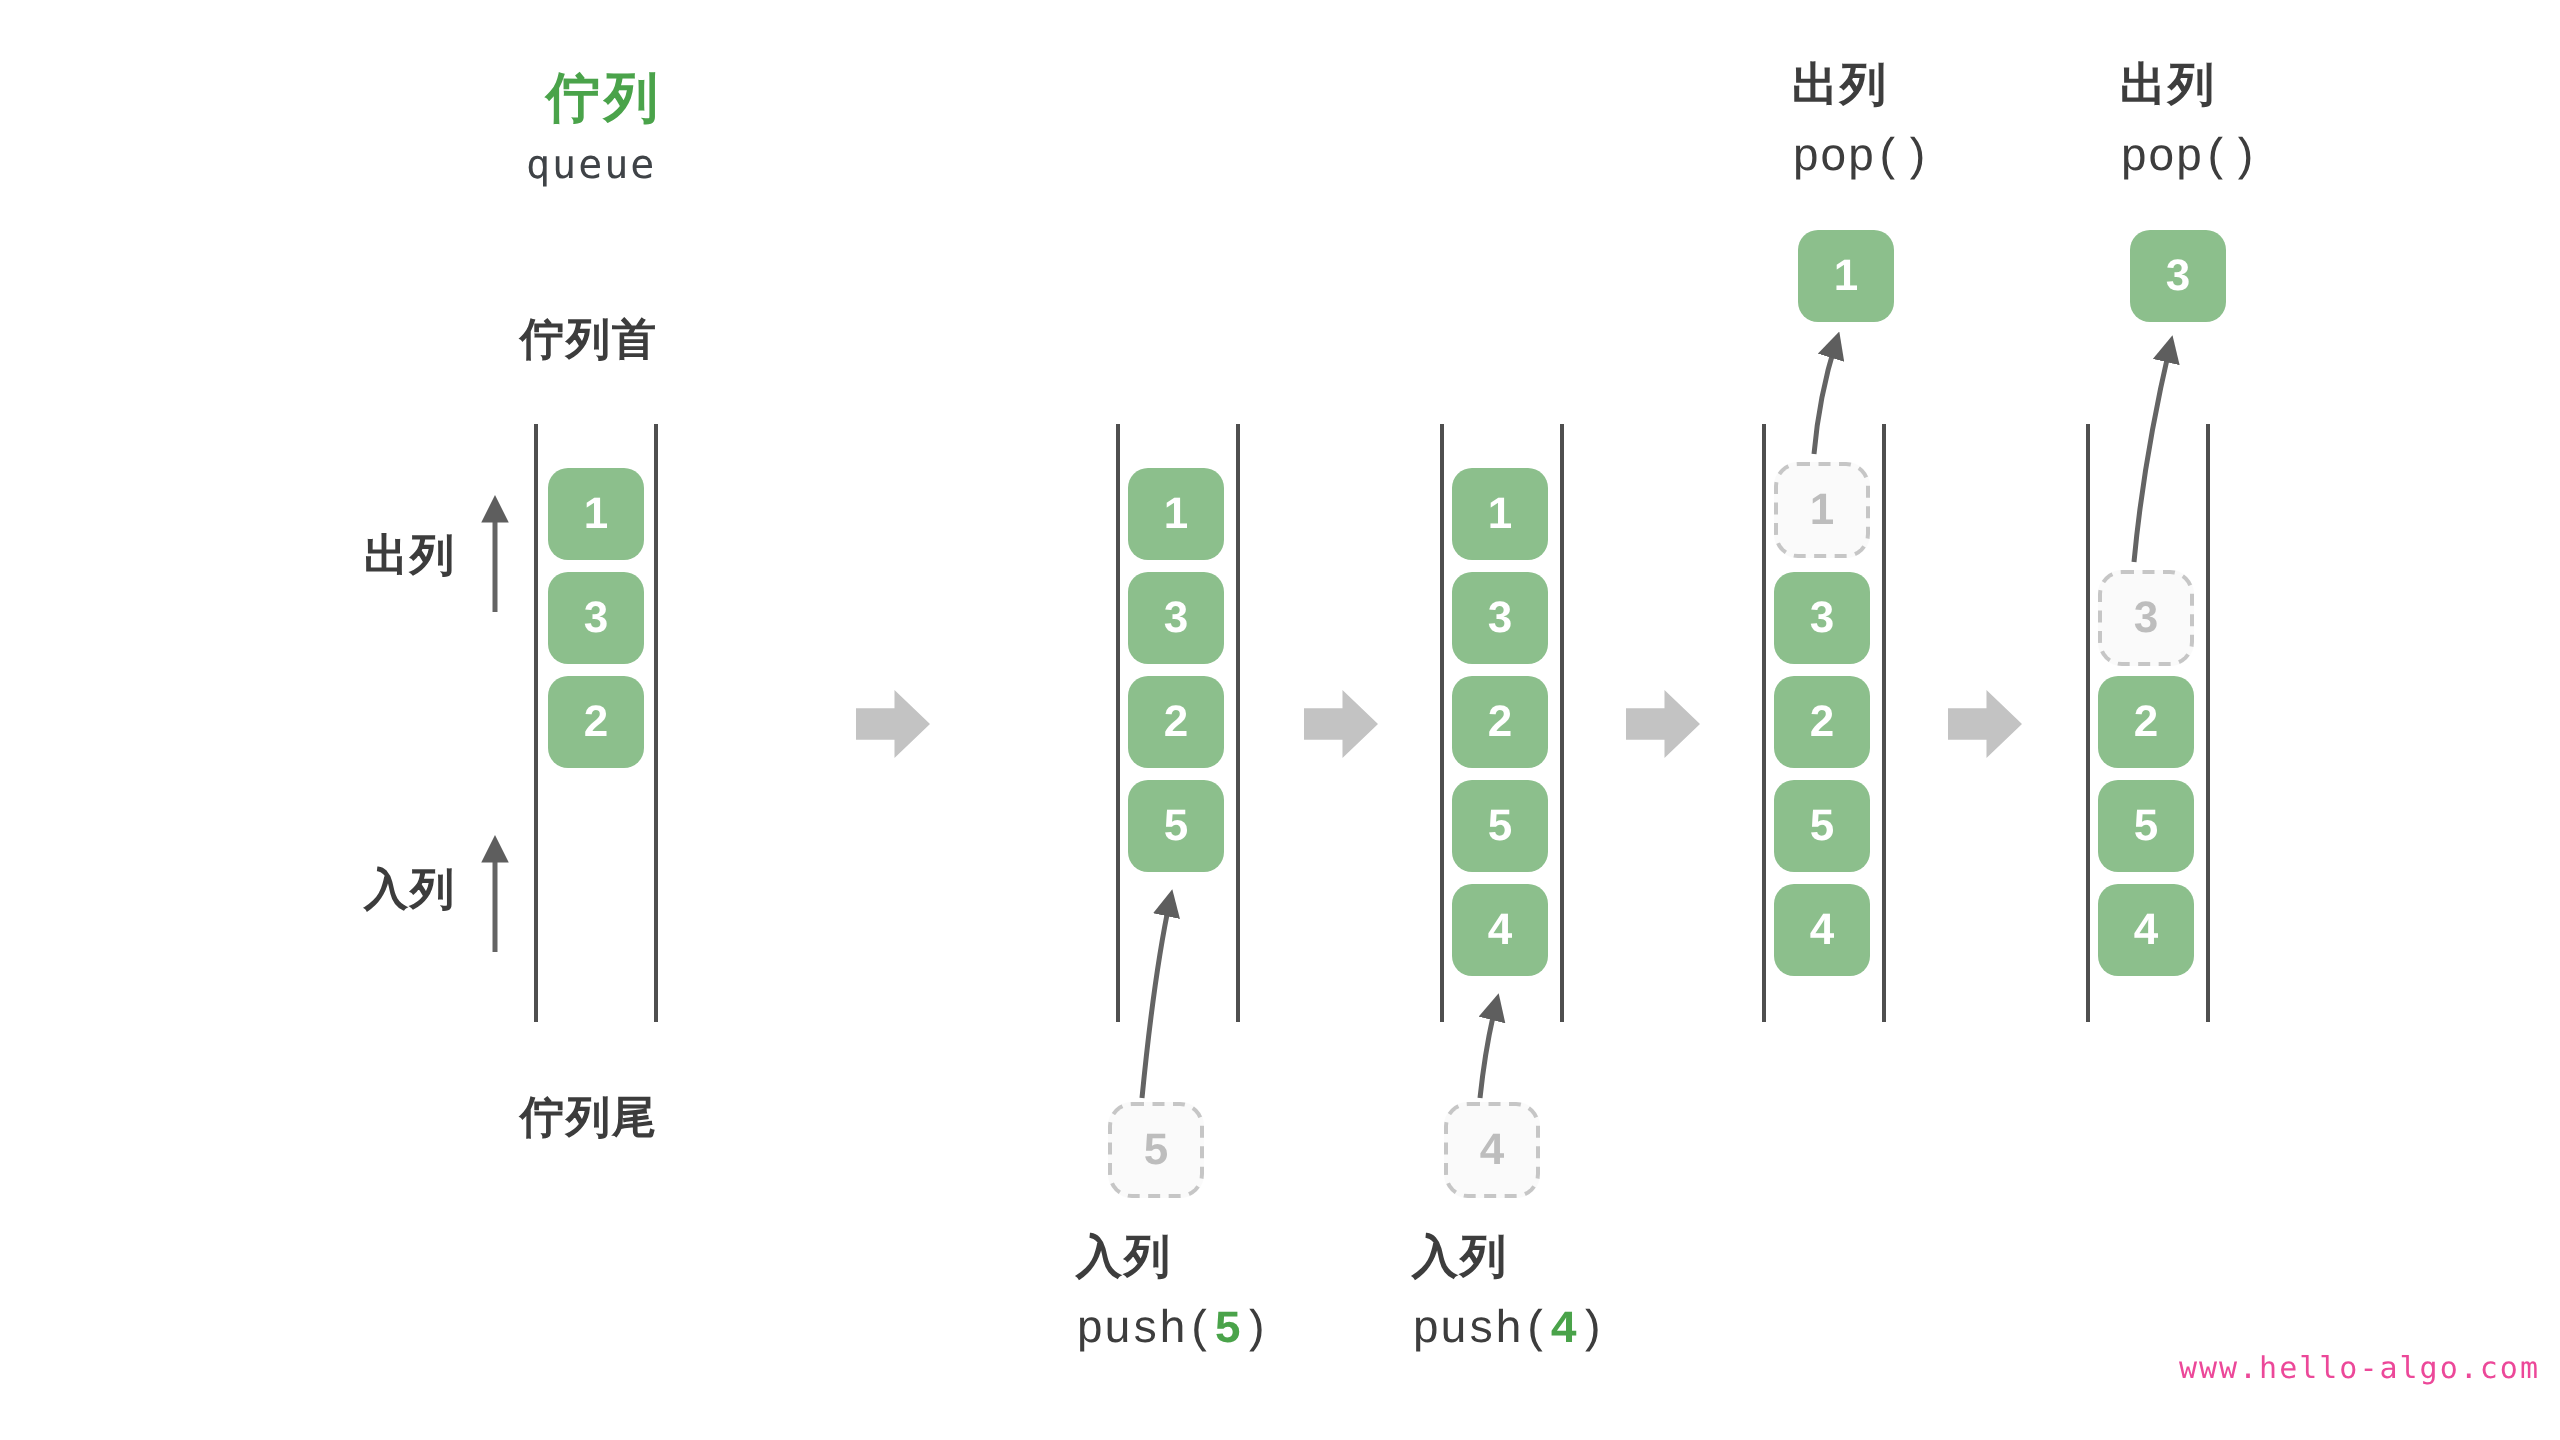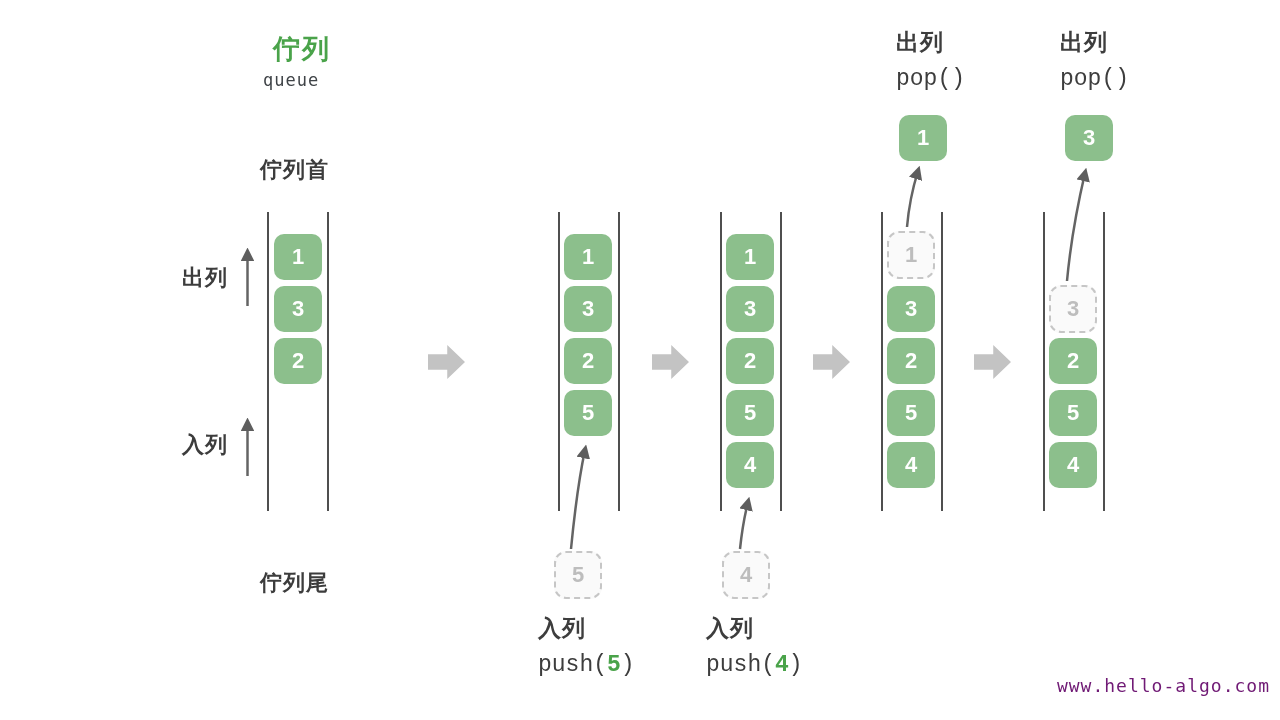--- a/index.html
+++ b/index.html
@@ -9,21 +9,21 @@
     font-family:"Liberation Sans","DejaVu Sans",sans-serif; overflow:hidden;margin-left:30px;
   }
   .mono { font-family:"DejaVu Sans Mono","Liberation Mono",monospace; }
 
   .title-zh {
     position:absolute; left:243px; top:31px;
     font-size:27px; font-weight:bold; color:#4AA34A; letter-spacing:2px;
   }
   .title-en {
     position:absolute; left:233px; top:70px;
-    font-size:17px; color:#3F4347; letter-spacing:1px;
+    font-size:20px; color:#3F4347; letter-spacing:1px;
   }
 
   .side-label {
     position:absolute; font-size:22px; font-weight:bold; color:#3C3C3C; letter-spacing:1px;
   }
 
   .wall {
     position:absolute; top:212px; width:2px; height:299px; background:#4F4F4F;
   }
 
@@ -50,33 +50,33 @@
     margin-top:8px; font-size:23px; color:#3D3D3D;
     font-family:Liberation Mono, monospace;
   }
   .op-code .arg { color:#4AA34A; font-weight:bold; }
 
   .arrows-overlay { position:absolute; left:0; top:0; width:1280px; height:720px; pointer-events:none; }
   .arr { stroke:#646464; stroke-width:2.5; fill:none; }
 
   .watermark {
     position:absolute; right:40px; top:675px;
-    font-size:18px; color:#701a75; letter-spacing:1px;
+    font-size:15px; color:#ec4899; letter-spacing:1px;
   }
 </style>
 </head>
 <body>
 
 <div class="stage">
 
   <div class="title-zh">佇列</div>
   <div class="title-en mono">queue</div>
 
   <div class="side-label" style="left:230px;top:155px">佇列首</div>
-  <div class="side-label" style="left:230px;top:568px">佇列尾</div>
+  <div class="side-label" style="left:230px;top:544px">佇列尾</div>
   <div class="side-label" style="left:152px;top:263px">出列</div>
   <div class="side-label" style="left:152px;top:430px">入列</div>
 
   <div class="wall" style="left:237px"></div>
   <div class="wall" style="left:297px"></div>
   <div class="cell" style="left:244px;top:234px">1</div>
   <div class="cell" style="left:244px;top:286px">3</div>
   <div class="cell" style="left:244px;top:338px">2</div>
 
   <div class="blockarrow" style="left:398px;top:345px"></div>

